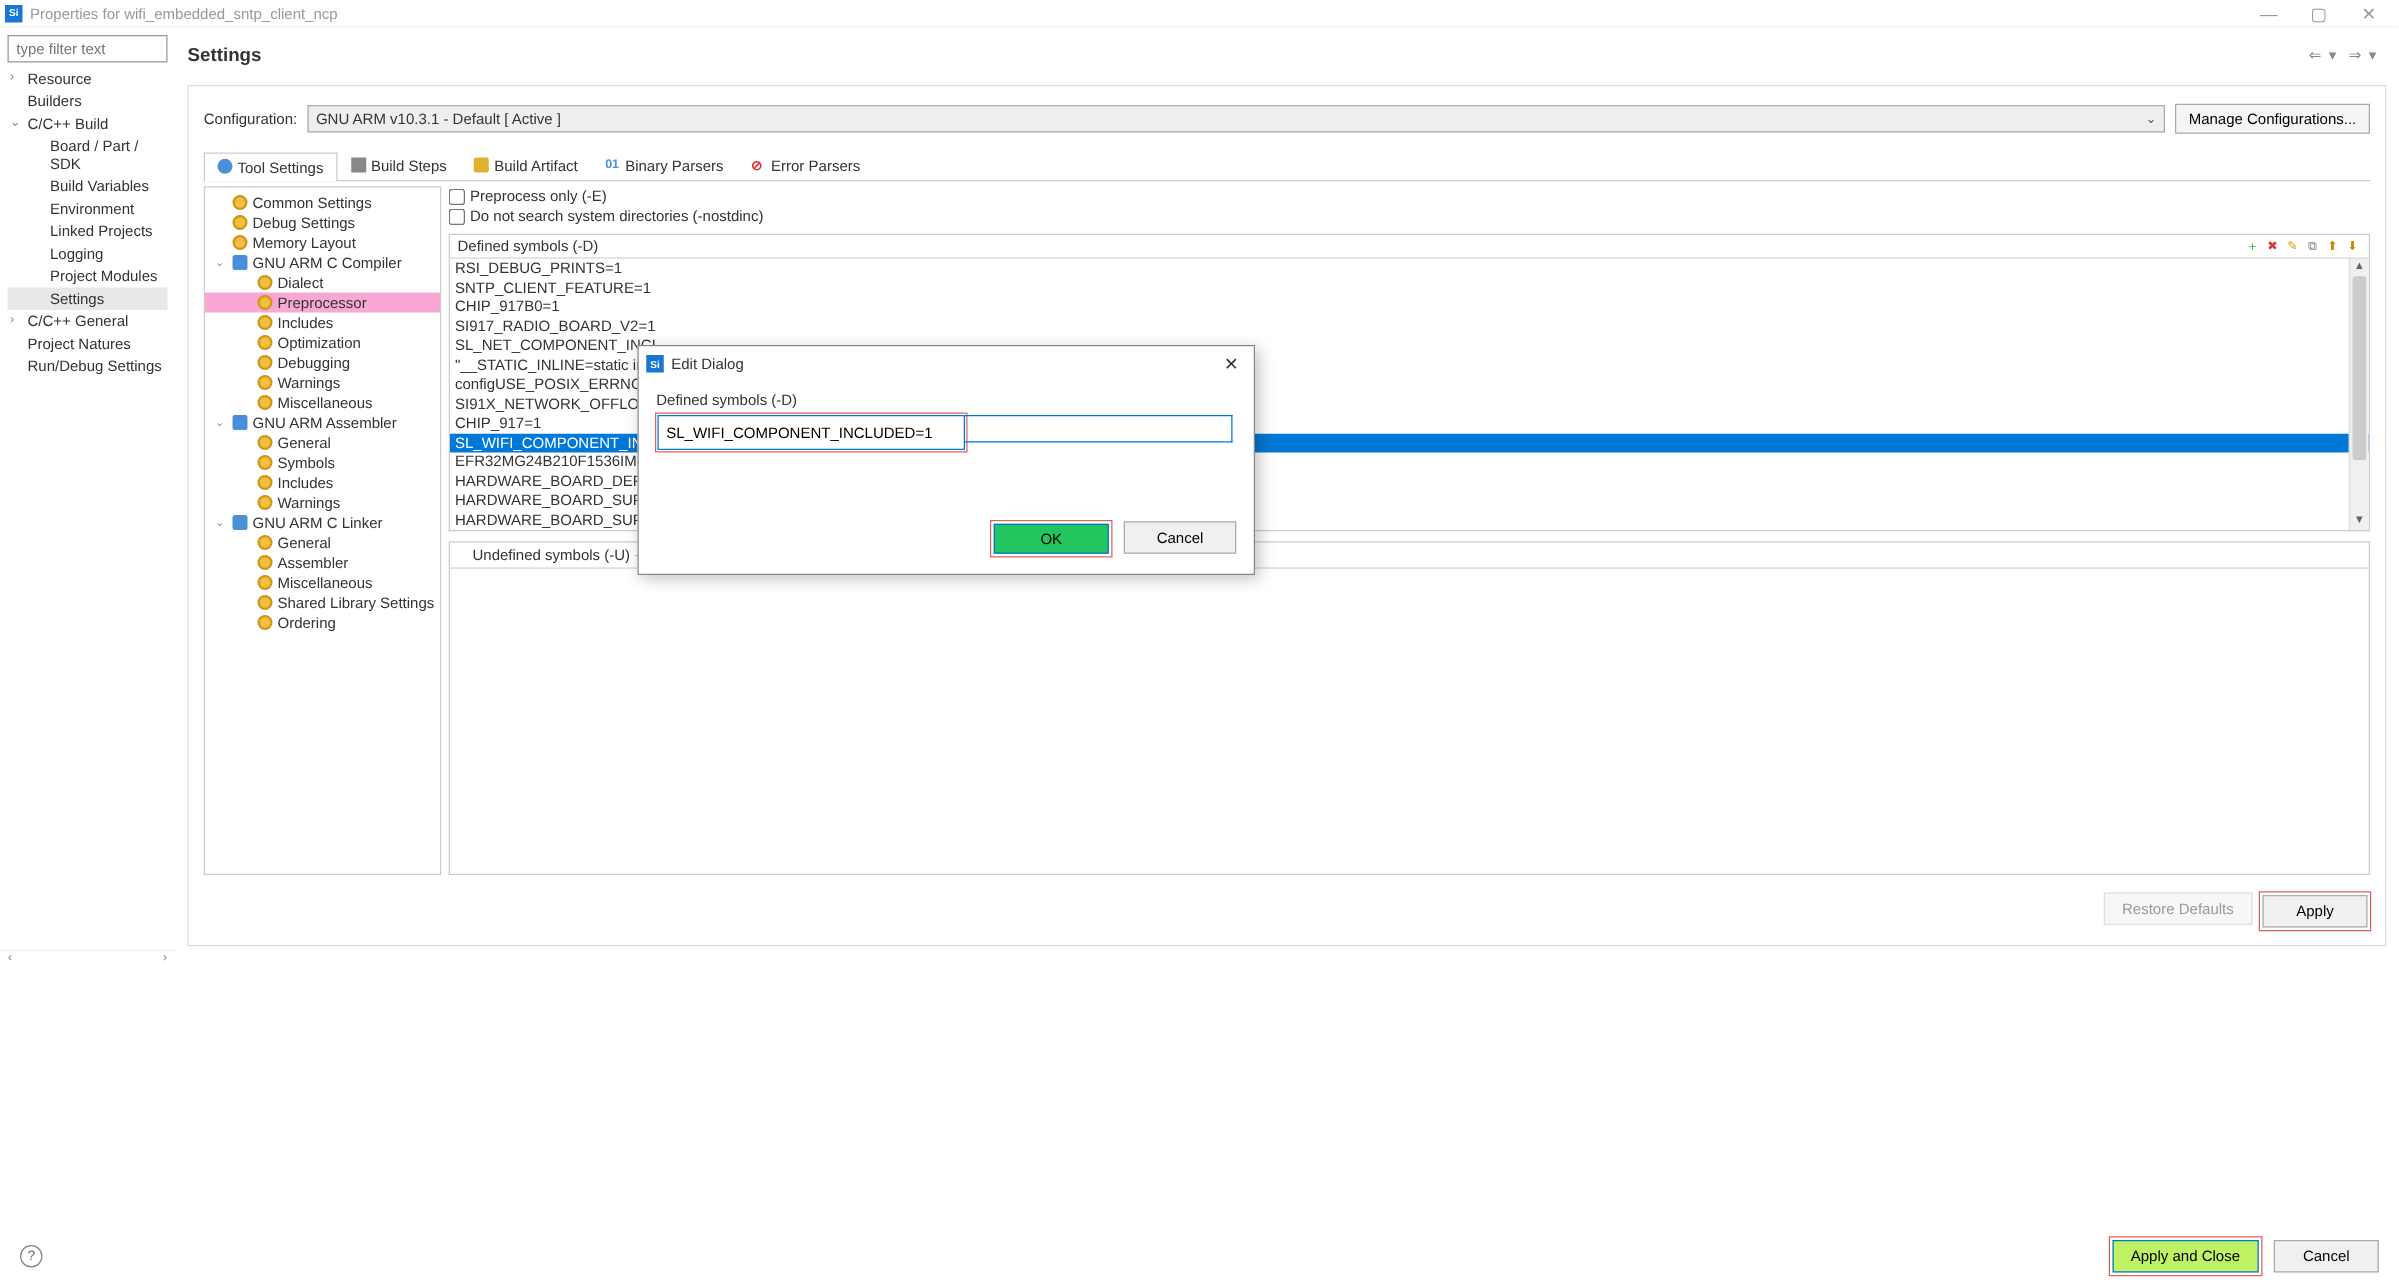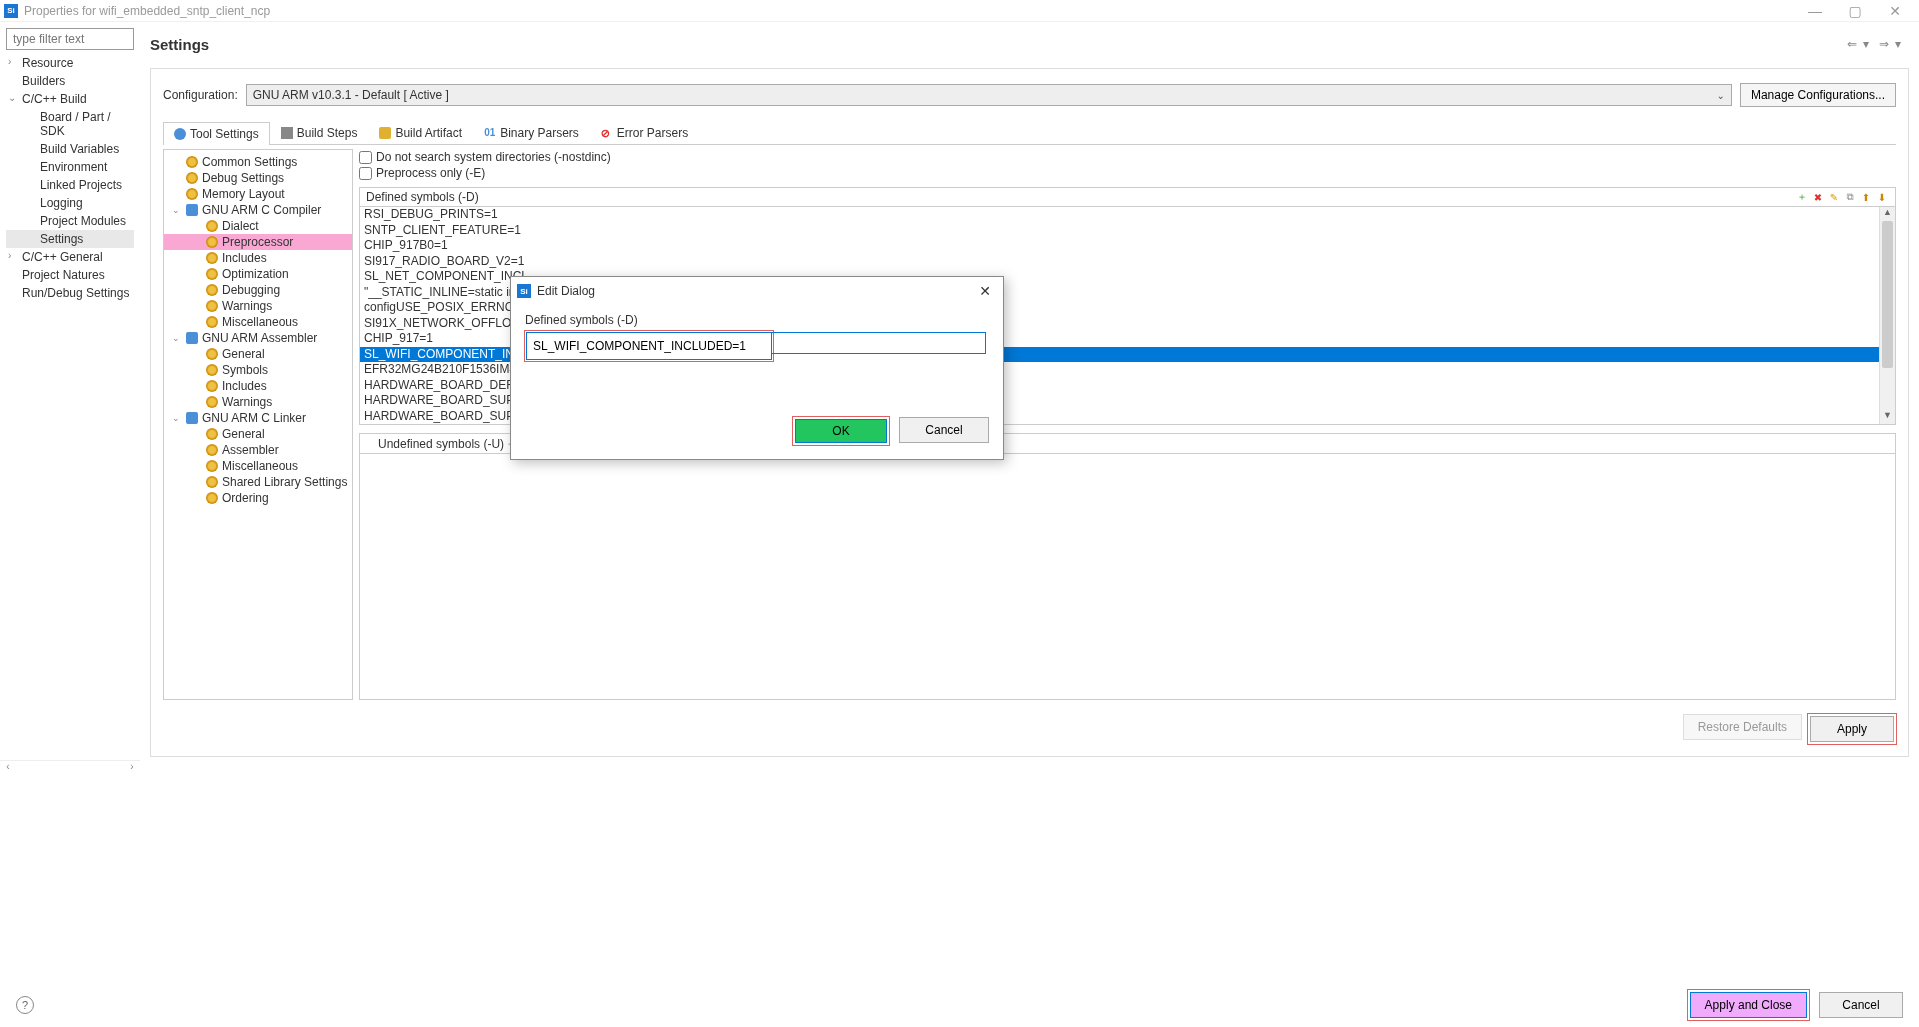--- a/index.html
+++ b/index.html
@@ -28,21 +28,21 @@
 
 .config-panel { border: 1px solid #ddd; padding: 14px 12px 12px 12px; margin-top: 8px; flex: 1; display:flex; flex-direction:column; background:#fff; }
 .config-row { display: flex; align-items: center; margin-bottom: 14px; }
 .config-label { margin-right: 8px; }
 .config-select { flex: 1; height: 22px; border: 1px solid #aaa; background: #eee; padding: 2px 6px; display:flex; align-items:center; }
 .config-select .chev { margin-left:auto; color:#555; font-size:10px; }
 .mng-btn { margin-left: 8px; height: 24px; padding: 0 10px; border: 1px solid #aaa; background: #f5f5f5; }
 
 
 .tabs { display: flex; border-bottom: 1px solid #ccc; }
-.tab { padding: 4px 10px; display: flex; align-items: center; gap: 4px; border: 1px solid transparent; border-bottom: none; cursor:default; color:#333; }
+.tab { padding: 4px 10px; display: flex; gap: 4px; border: 1px solid transparent; border-bottom: none; cursor:default; color:#333; }
 .tab.active { border-color: #ccc; background: #fff; position: relative; top: 1px; }
 .tab .ticon { width: 12px; height: 12px; display:inline-block; }
 .ico-tool { background: #4a90d9; border-radius:50%; }
 .ico-steps { background: #888; }
 .ico-artifact { background: #e0b030; border-radius:2px; }
 .ico-binary { color:#4a90d9; font-weight:bold; font-size:10px; }
 .ico-error { color:#d33; font-weight:bold; font-size:11px; }
 
 
 .tool-body { display: flex; flex: 1; border: 0; margin-top: 4px; }
@@ -272,25 +272,25 @@
             </div>
           <div class="tt-item l2">
               <span class="tt-ico ico-cfg"></span>
               <span>Ordering</span>
             </div>
         </div>
 
         <div class="tool-right">
           <div class="chk-row">
               <input type="checkbox" style="">
-              <span>Do not search system directories (-nostdinc)</span>
+              <span>Preprocess only (-E)</span>
             </div>
           <div class="chk-row">
               <input type="checkbox" style="">
-              <span>Preprocess only (-E)</span>
+              <span>Do not search system directories (-nostdinc)</span>
             </div>
 
           <div class="symsection-head">
             <span>Defined symbols (-D)</span>
             <div class="btns">
               <span class="mini-btn" style="color:#3a3">＋</span>
               <span class="mini-btn" style="color:#d33">✖</span>
               <span class="mini-btn" style="color:#d90">✎</span>
               <span class="mini-btn" style="color:#888">⧉</span>
               <span class="mini-btn" style="color:#c80">⬆</span>
@@ -348,21 +348,21 @@
   <div class="bottom-scroll">
     <span class="arr">‹</span>
     <span class="track"></span>
     <span class="arr">›</span>
   </div>
 </div>
 
 <div class="footer-bar">
   <div class="help-icon">?</div>
   <div class="spacer"></div>
-  <span class="red-box" style="padding:2px;"><button class="btn" style="border-color:#0078d7;background:#f0abfc">Apply and Close</button></span>
+  <span class="red-box" style="padding:2px;"><button class="btn" style="border-color:#0078d7;background:#bef264">Apply and Close</button></span>
   <button class="btn" style="margin-left:10px">Cancel</button>
 </div>
 
 <div class="modal">
   <div class="modal-title">
     <span class="app-icon">Si</span>
     <span>Edit Dialog</span>
     <span class="spacer"></span>
     <span class="close">✕</span>
   </div>

